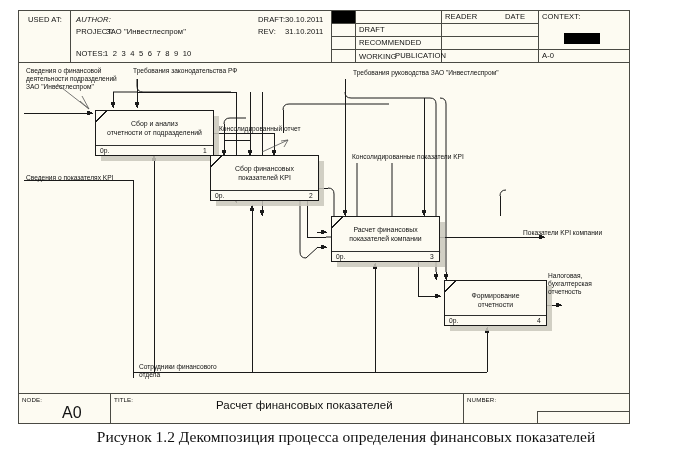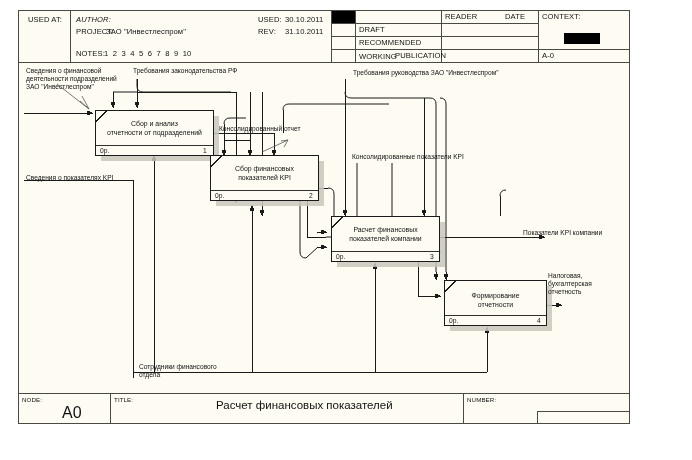--- a/index.html
+++ b/index.html
@@ -231,21 +231,21 @@
   </svg>
 
   <div class="t hdr" style="left:28px;top:16px;">USED AT:</div>
 
   <div class="t hdr" style="left:76px;top:16px;font-style:italic;">AUTHOR:</div>
   <div class="t hdr" style="left:76px;top:28px;">PROJECT:</div>
   <div class="t hdr" style="left:106px;top:28px;">ЗАО "Инвестлеспром"</div>
   <div class="t hdr" style="left:76px;top:50px;">NOTES:</div>
   <div class="t hdr" style="left:104px;top:50px;">1  2  3  4  5  6  7  8  9  10</div>
 
-  <div class="t hdr" style="left:258px;top:16px;">USED:</div>
+  <div class="t hdr" style="left:258px;top:16px;">DRAFT:</div>
   <div class="t hdr" style="left:285px;top:16px;">30.10.2011</div>
   <div class="t hdr" style="left:258px;top:28px;">REV:</div>
   <div class="t hdr" style="left:285px;top:28px;">31.10.2011</div>
 
   <div class="t hdr" style="left:359px;top:13px;margin-top:40px;">WORKING</div>
   <div class="t hdr" style="left:359px;top:26px;">DRAFT</div>
   <div class="t hdr" style="left:359px;top:39px;">RECOMMENDED</div>
   <div class="t hdr" style="left:359px;top:52px;margin-left:36px;">PUBLICATION</div>
 
   <div class="t hdr" style="left:445px;top:13px;">READER</div>
@@ -299,14 +299,15 @@
 
 
   <div class="smallcap" style="left:22px;top:396px;">NODE:</div>
   <div class="nodeval" style="left:62px;top:404px;">A0</div>
 
   <div class="smallcap" style="left:114px;top:396px;">TITLE:</div>
   <div class="titleval" style="left:196px;top:399px;">Расчет финансовых показателей</div>
 
   <div class="smallcap" style="left:467px;top:396px;">NUMBER:</div>
 
+  <div class="caption">Рисунок 1.2 Декомпозиция процесса определения финансовых показателей</div>
 
 </div>
 
 </body></html>

